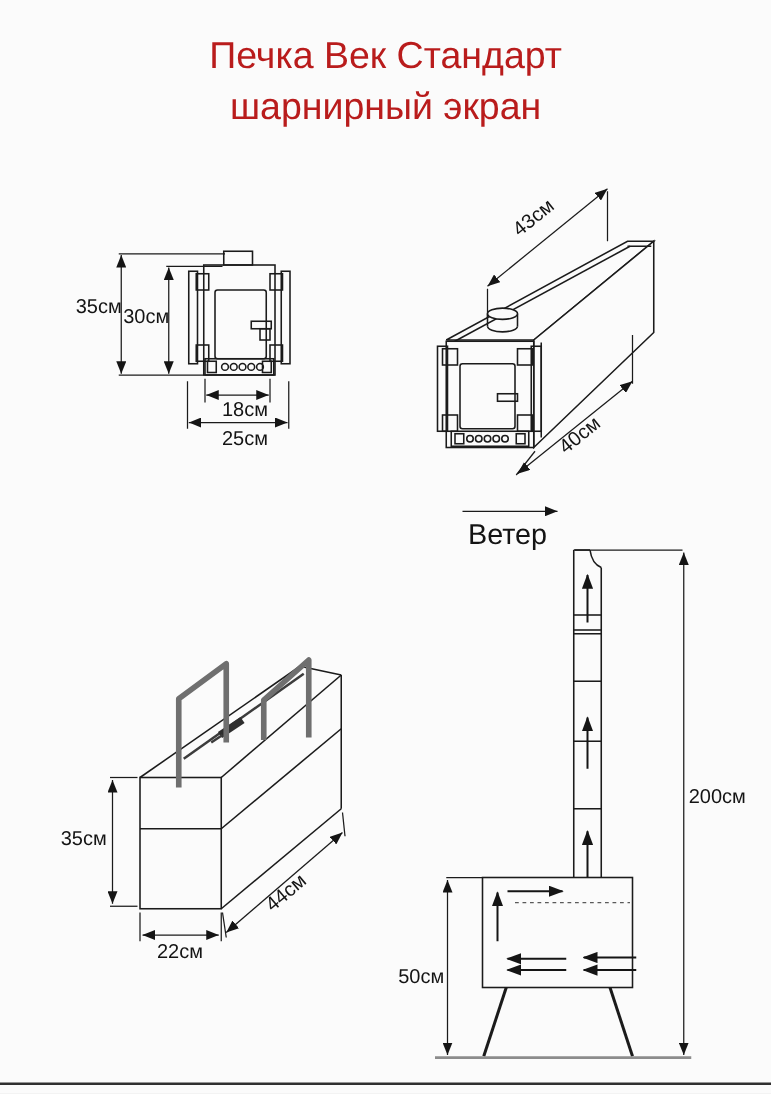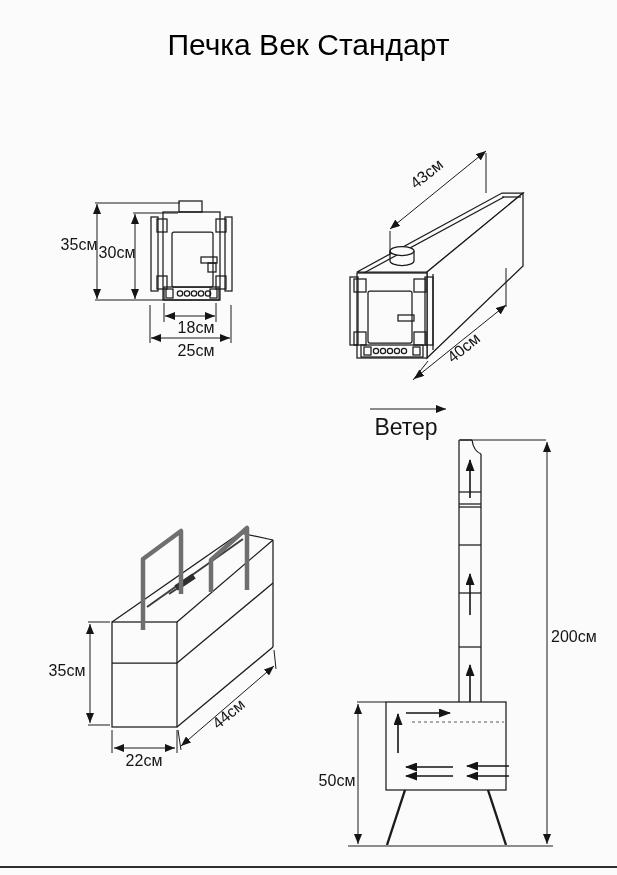--- a/index.html
+++ b/index.html
@@ -3,21 +3,21 @@
 <meta charset="utf-8">
 <style>
   html,body { margin:0; padding:0; background:#e8e8e8; }
   .page {
     position:relative; width:617px; height:875px; margin:0 auto;
     background:#fbfbfb; overflow:hidden;
     font-family:"Liberation Sans", sans-serif; color:#141414;
   }
   .title {
     position:absolute; top:24px; left:0; width:100%;
-    text-align:center; font-size:30px; line-height:41px; color:#000000;
+    text-align:center; font-size:30px; line-height:41px; color:#b91c1c;
   }
   svg.canvas { position:absolute; left:0; top:0; }
   .ln   { stroke:#1b1b1b; stroke-width:1.25; fill:none; }
   .fc   { stroke:#1b1b1b; stroke-width:1.25; fill:#fbfbfb; }
   .d    { stroke:#1b1b1b; stroke-width:1;    fill:none; }
   .flow { stroke:#151515; stroke-width:1.6;  fill:none; }
   .dash { stroke:#5a5a5a; stroke-width:1; stroke-dasharray:3 3; fill:none; }
   text  { fill:#141414; font-family:"Liberation Sans", sans-serif; }
   .dim  { font-size:16px; }
   .wind { font-size:23px; }
@@ -28,20 +28,21 @@
   .leg    { stroke:#1b1b1b; stroke-width:2.4; fill:none; }
   .border-bottom { position:absolute; left:0; bottom:7px; width:617px; height:2px; background:#303030; }
 </style>
 </head>
 <body>
 
 <div class="page">
 
   <div class="title">
     <div>Печка Век Стандарт</div>
+    <div>шарнирный экран</div>
   </div>
 
   <svg class="canvas" width="617" height="875" viewBox="0 0 617 875">
     <defs>
       <marker id="mD" markerUnits="userSpaceOnUse" markerWidth="10" markerHeight="8" refX="10" refY="4" orient="auto-start-reverse">
         <path d="M0,0 L10,4 L0,8 Z" fill="#151515"></path>
       </marker>
       <marker id="mF" markerUnits="userSpaceOnUse" markerWidth="12" markerHeight="9" refX="11" refY="4.5" orient="auto-start-reverse">
         <path d="M0,0 L12,4.5 L0,9 Z" fill="#151515"></path>
       </marker>

